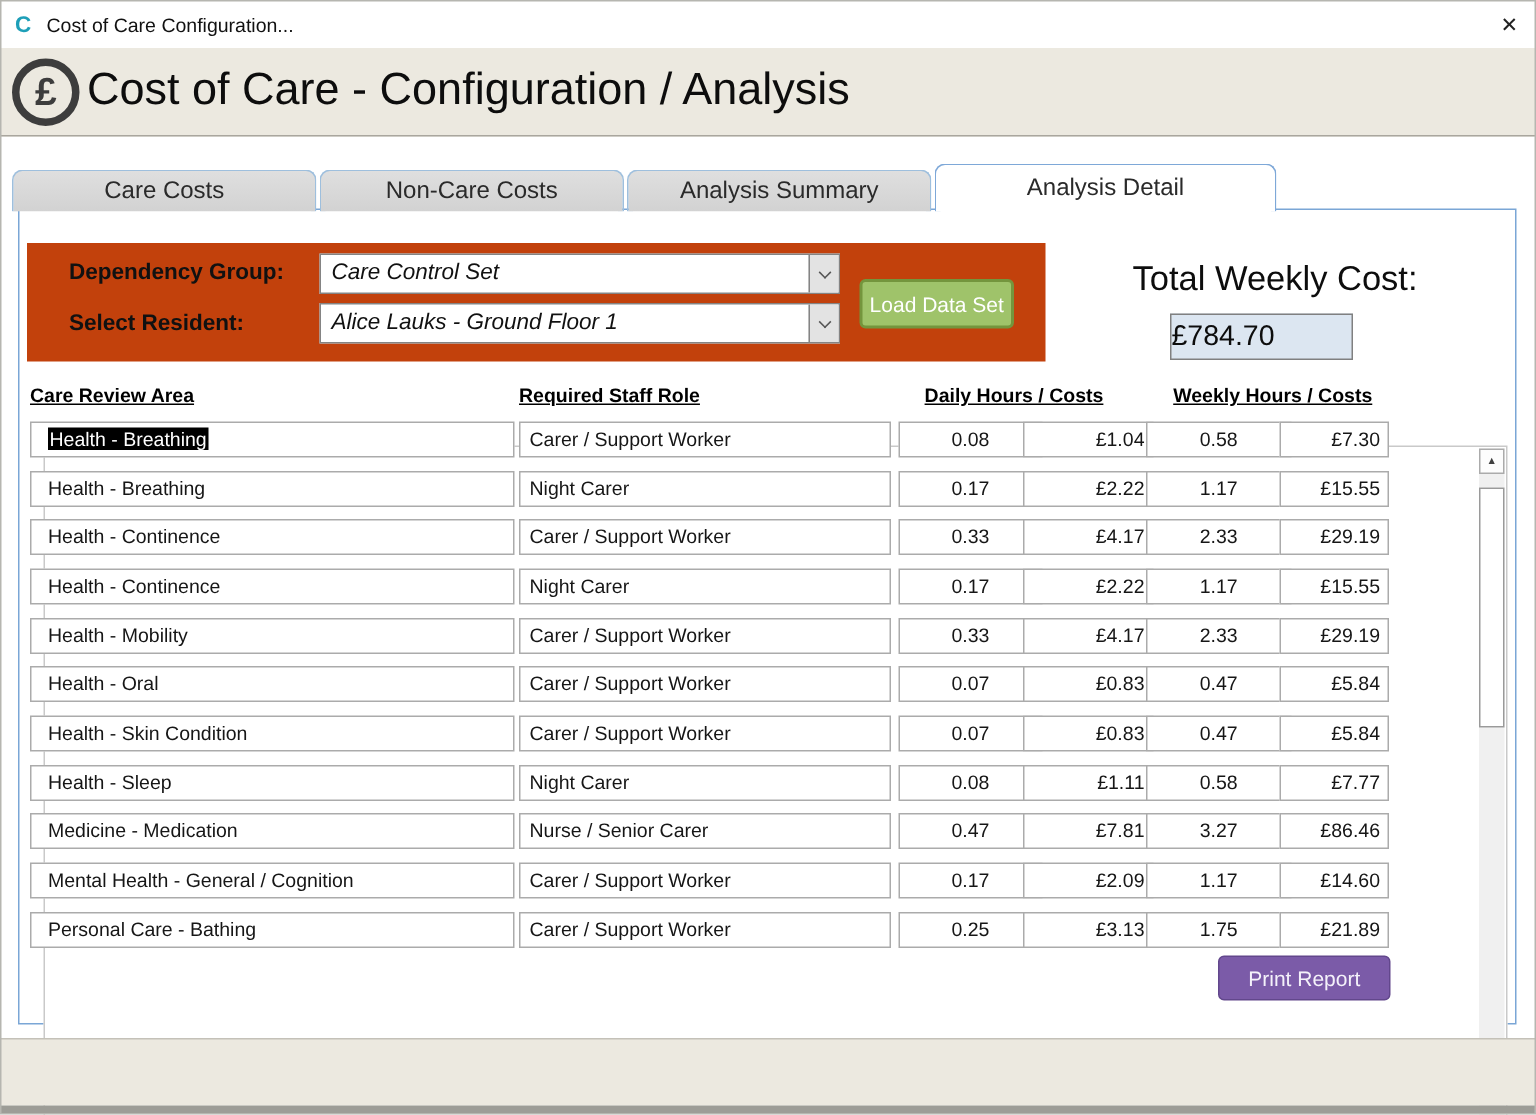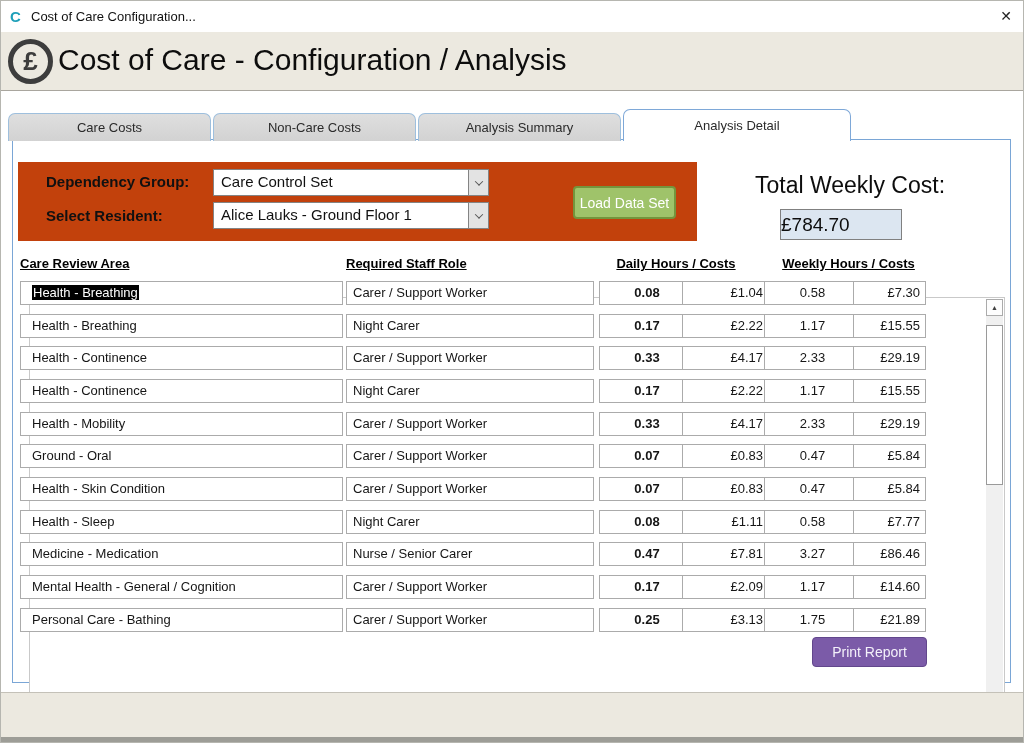--- a/index.html
+++ b/index.html
@@ -24,41 +24,41 @@
     display:flex; align-items:center; justify-content:center;
   }
   .header-title { position:absolute; left:58px; top:11px; font-size:30px; font-weight:400; color:#0d0d0d; }
 
   
   .tabs { position:absolute; left:8px; top:109px; height:32px; display:flex; gap:2px; align-items:flex-end; z-index:5; }
   .tab {
     height:28px; background:linear-gradient(#dfdfdf,#d2d2d2);
     border:1px solid #9ebfdd; border-bottom:none; border-radius:7px 7px 0 0;
     display:flex; align-items:center; justify-content:center;
-    font-size:13px; color:#2a2a2a; cursor:default;
+    font-size:16px; color:#2a2a2a; cursor:default;
   }
   .tab.t0 { width:203px; } .tab.t1 { width:203px; } .tab.t2 { width:203px; }
   .tab.active { width:228px; height:32px; background:#ffffff; border:1px solid #7ea8d8; border-bottom:none; }
 
   
   .panel { position:absolute; left:12px; top:139px; width:999px; height:544px; border:1px solid #7aa6d6; background:#ffffff; }
   .inner { position:absolute; left:16px; top:157px; width:976px; height:514px; border:1px solid #c9c9c9; background:#ffffff; }
 
   
   .vscroll { position:absolute; top:1px; right:1px; bottom:1px; width:17px; background:#f0f0f0; }
   .vs-btn { position:absolute; left:0; width:17px; height:17px; background:#fdfdfd; border:1px solid #ababab;
             display:flex; align-items:center; justify-content:center; font-size:7px; color:#404040; }
   .vs-up { top:0; }
   .vs-thumb { position:absolute; left:0; top:26px; width:17px; height:160px; background:#ffffff; border:1px solid #9a9a9a; }
 
   
   .config-box { position:absolute; left:18px; top:162px; width:679px; height:79px; background:#c2410c; }
   .cfg-label { position:absolute; font-size:15px; font-weight:bold; color:#111; }
   .lbl-dep { left:28px; top:11px; } .lbl-res { left:28px; top:45px; }
-  .combo { position:absolute; left:195px; width:276px; height:27px; background:#fff; border:1px solid #848484; }
+  .combo { position:absolute; left:195px; width:347px; height:27px; background:#fff; border:1px solid #848484;font-style:italic; }
   .combo-dep { top:7px; } .combo-res { top:40px; }
   .combo-text { position:absolute; left:7px; top:3px; font-size:15px; color:#111; white-space:nowrap; }
   .combo-btn { position:absolute; right:0; top:0; width:20px; height:100%; background:#e3e3e3; border-left:1px solid #848484;
                display:flex; align-items:center; justify-content:center; }
   .chev { display:block; width:6px; height:6px; border:solid #555; border-width:0 1.5px 1.5px 0; transform:rotate(45deg) translate(-1px,-1px); }
   .load-btn {
     position:absolute; left:573px; top:186px; width:103px; height:33px;
     background:#9fc36a; border:2px solid #74953d; border-radius:4px;
     color:#ffffff; font-size:14px; display:flex; align-items:center; justify-content:center; cursor:default;
   }
@@ -72,21 +72,21 @@
   .thead { position:absolute; top:256px; font-size:13px; font-weight:bold; color:#000;text-decoration:underline; }
   .h-area { left:20px; } .h-role { left:346px; }
   .h-daily { left:599px; width:154px; text-align:center; }
   .h-weekly { left:771px; width:155px; text-align:center; }
 
   .row { position:absolute; left:0; width:100%; height:24px; }
   .cell { position:absolute; top:0; height:24px; background:#fff; border:1px solid #ababab;
           font-size:13px; line-height:22px; color:#161616; overflow:hidden; white-space:nowrap; }
   .c-area { left:20px;  width:323px; padding-left:11px; }
   .c-role { left:346px; width:248px; padding-left:6px; }
-  .c-dh   { left:599px; width:96px;font-weight:bold; }
+  .c-dh   { left:599px; width:96px; }
   .c-dc   { left:682px; width:87px; }
   .c-wh   { left:764px; width:97px; }
   .c-wc   { left:853px; width:73px; }
   .num  { text-align:center; }
   .cost { text-align:right; padding-right:5px; }
   .hl { background:#000; color:#fff; padding:0 1px; }
 
   .print-btn {
     position:absolute; left:812px; top:637px; width:115px; height:30px;
     background:#7b5ba8; border:1px solid #62478c; border-radius:4px;
@@ -188,21 +188,21 @@
 </div>
 <div class="row" style="top:412px">
   <div class="cell c-area">Health - Mobility</div>
   <div class="cell c-role">Carer / Support Worker</div>
   <div class="cell c-dh num">0.33</div>
   <div class="cell c-dc cost">£4.17</div>
   <div class="cell c-wh num">2.33</div>
   <div class="cell c-wc cost">£29.19</div>
 </div>
 <div class="row" style="top:444px">
-  <div class="cell c-area">Ground - Oral</div>
+  <div class="cell c-area">Health - Oral</div>
   <div class="cell c-role">Carer / Support Worker</div>
   <div class="cell c-dh num">0.07</div>
   <div class="cell c-dc cost">£0.83</div>
   <div class="cell c-wh num">0.47</div>
   <div class="cell c-wc cost">£5.84</div>
 </div>
 <div class="row" style="top:477px">
   <div class="cell c-area">Health - Skin Condition</div>
   <div class="cell c-role">Carer / Support Worker</div>
   <div class="cell c-dh num">0.07</div>

